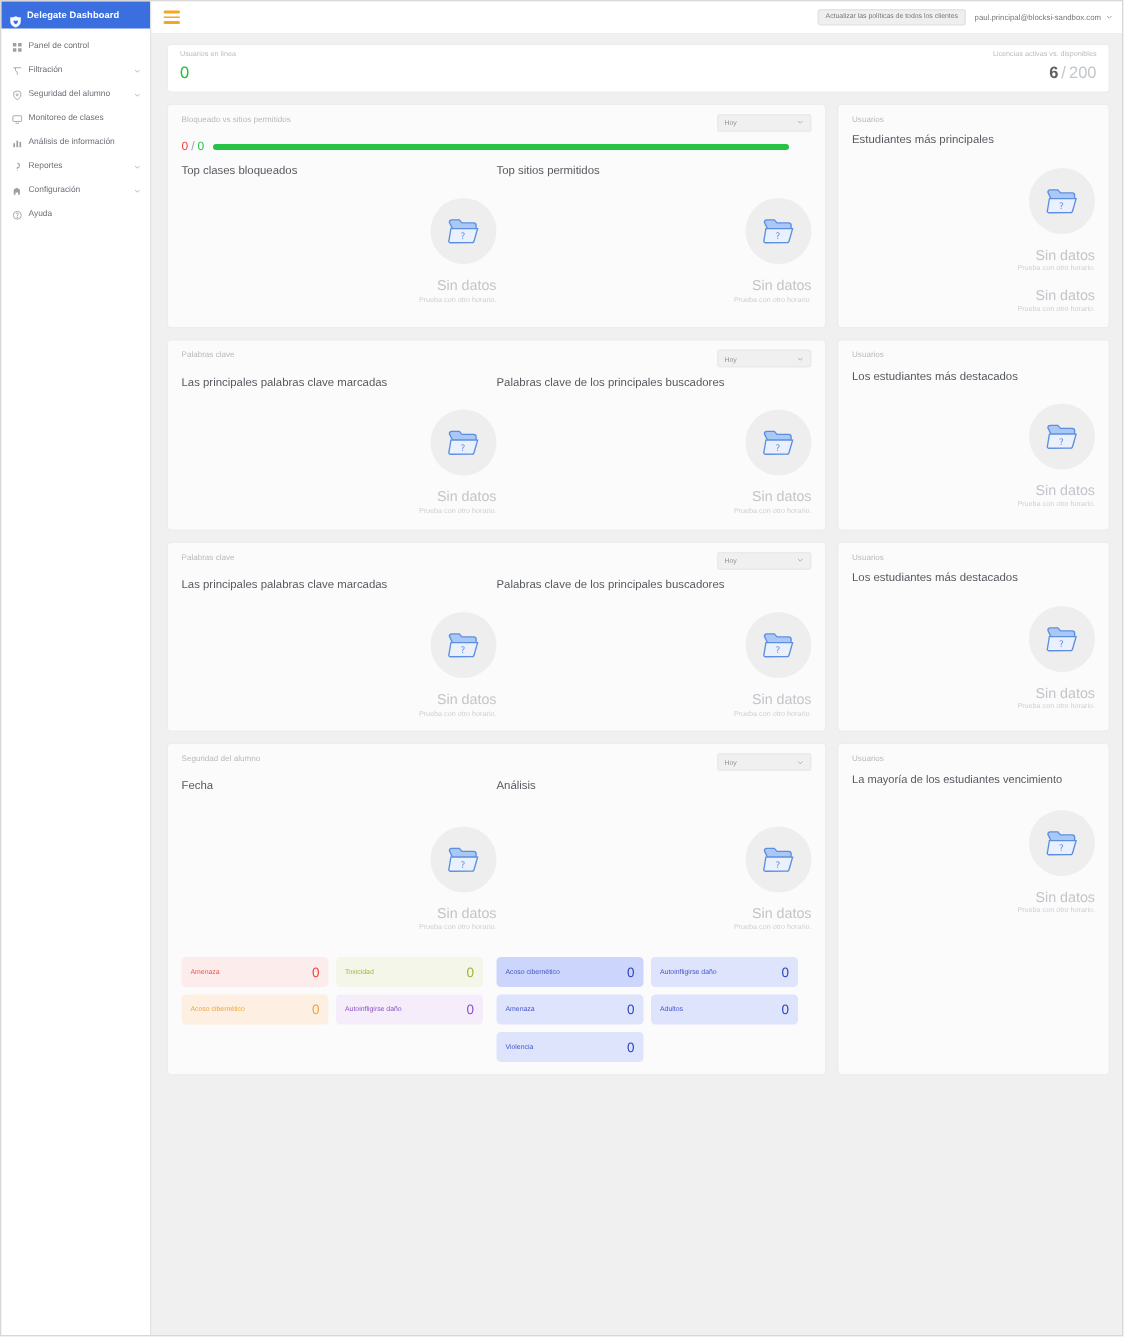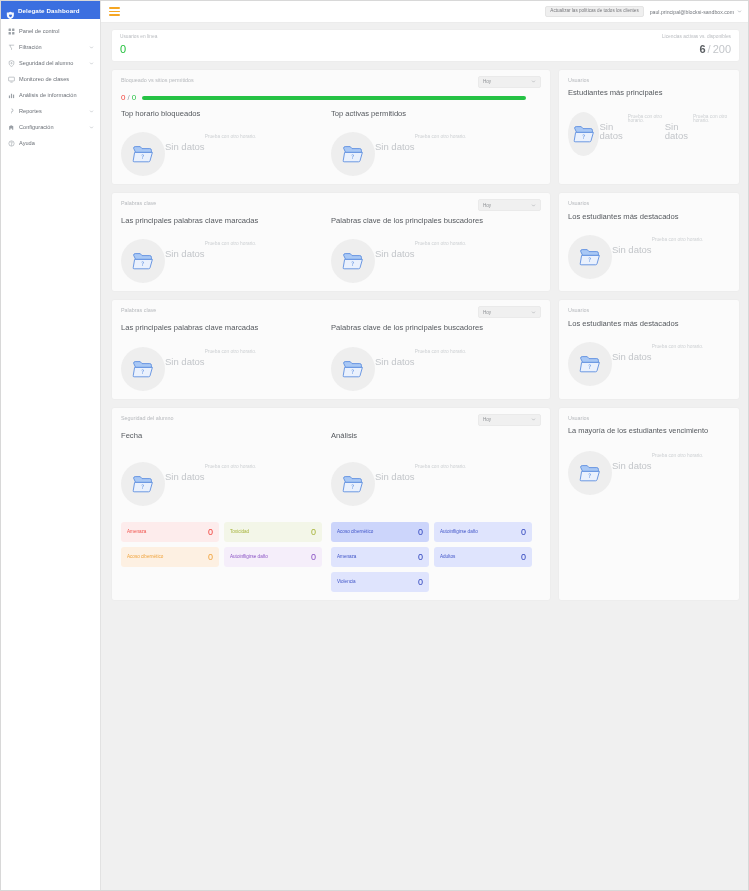--- a/index.html
+++ b/index.html
@@ -218,22 +218,22 @@
     font-size: 7.6px;
     color: #55595e;
     margin-bottom: 4px;
     line-height: 1.1;
     white-space: nowrap;
   }
   .panel-right .col-title { font-size: 7.6px; }
 
   .empty {
     display: flex;
-    flex-direction: row;
-    align-items: flex-start;
+    flex-direction: column;
+    align-items: flex-end;
     padding-top: 10px;
   }
   .empty-disc {
     width: 44px; height: 44px;
     border-radius: 50%;
     background: #eeeeee;
     display: flex; align-items: center; justify-content: center;
   }
   .empty-disc svg { width: 24px; height: 24px; display: block; }
   .empty-title {
@@ -450,35 +450,35 @@
             </div>
           </div>
 
           <div class="bar-row">
             <span class="bar-counts"><span class="r">0</span><span class="sep" style="padding:0 2px">/</span><span class="g">0</span></span>
             <div class="bar-track"></div>
           </div>
 
           <div class="cols">
             <div class="col">
-              <div class="col-title">Top horario bloqueados</div>
+              <div class="col-title">Top clases bloqueados</div>
               <div class="empty">
                 <div class="empty-disc">
                   <svg viewBox="0 0 24 24" fill="none">
                       <path d="M2.6 6.2A1.6 1.6 0 0 1 4.2 4.6h5l1.8 2h7.8a1.6 1.6 0 0 1 1.6 1.6v2.2H4.6z" fill="#a9c8f5" stroke="#5d8fe0" stroke-width=".9"></path>
                       <path d="M3.6 10.4h17.8l-2.4 8.4a1.4 1.4 0 0 1-1.35 1H3.1a.9.9 0 0 1-.87-1.14z" fill="#eaf1fd" stroke="#5d8fe0" stroke-width=".9"></path>
                       <text x="11.6" y="17.4" font-size="6" fill="#5d8fe0" font-family="DejaVu Sans, sans-serif" text-anchor="middle">?</text>
                     </svg>
                 </div>
                 <div class="empty-title">Sin datos</div>
                 <div class="empty-sub">Prueba con otro horario.</div>
               </div>
             </div>
             <div class="col">
-              <div class="col-title">Top activas permitidos</div>
+              <div class="col-title">Top sitios permitidos</div>
               <div class="empty">
                 <div class="empty-disc">
                   <svg viewBox="0 0 24 24" fill="none">
                       <path d="M2.6 6.2A1.6 1.6 0 0 1 4.2 4.6h5l1.8 2h7.8a1.6 1.6 0 0 1 1.6 1.6v2.2H4.6z" fill="#a9c8f5" stroke="#5d8fe0" stroke-width=".9"></path>
                       <path d="M3.6 10.4h17.8l-2.4 8.4a1.4 1.4 0 0 1-1.35 1H3.1a.9.9 0 0 1-.87-1.14z" fill="#eaf1fd" stroke="#5d8fe0" stroke-width=".9"></path>
                       <text x="11.6" y="17.4" font-size="6" fill="#5d8fe0" font-family="DejaVu Sans, sans-serif" text-anchor="middle">?</text>
                     </svg>
                 </div>
                 <div class="empty-title">Sin datos</div>
                 <div class="empty-sub">Prueba con otro horario.</div>

